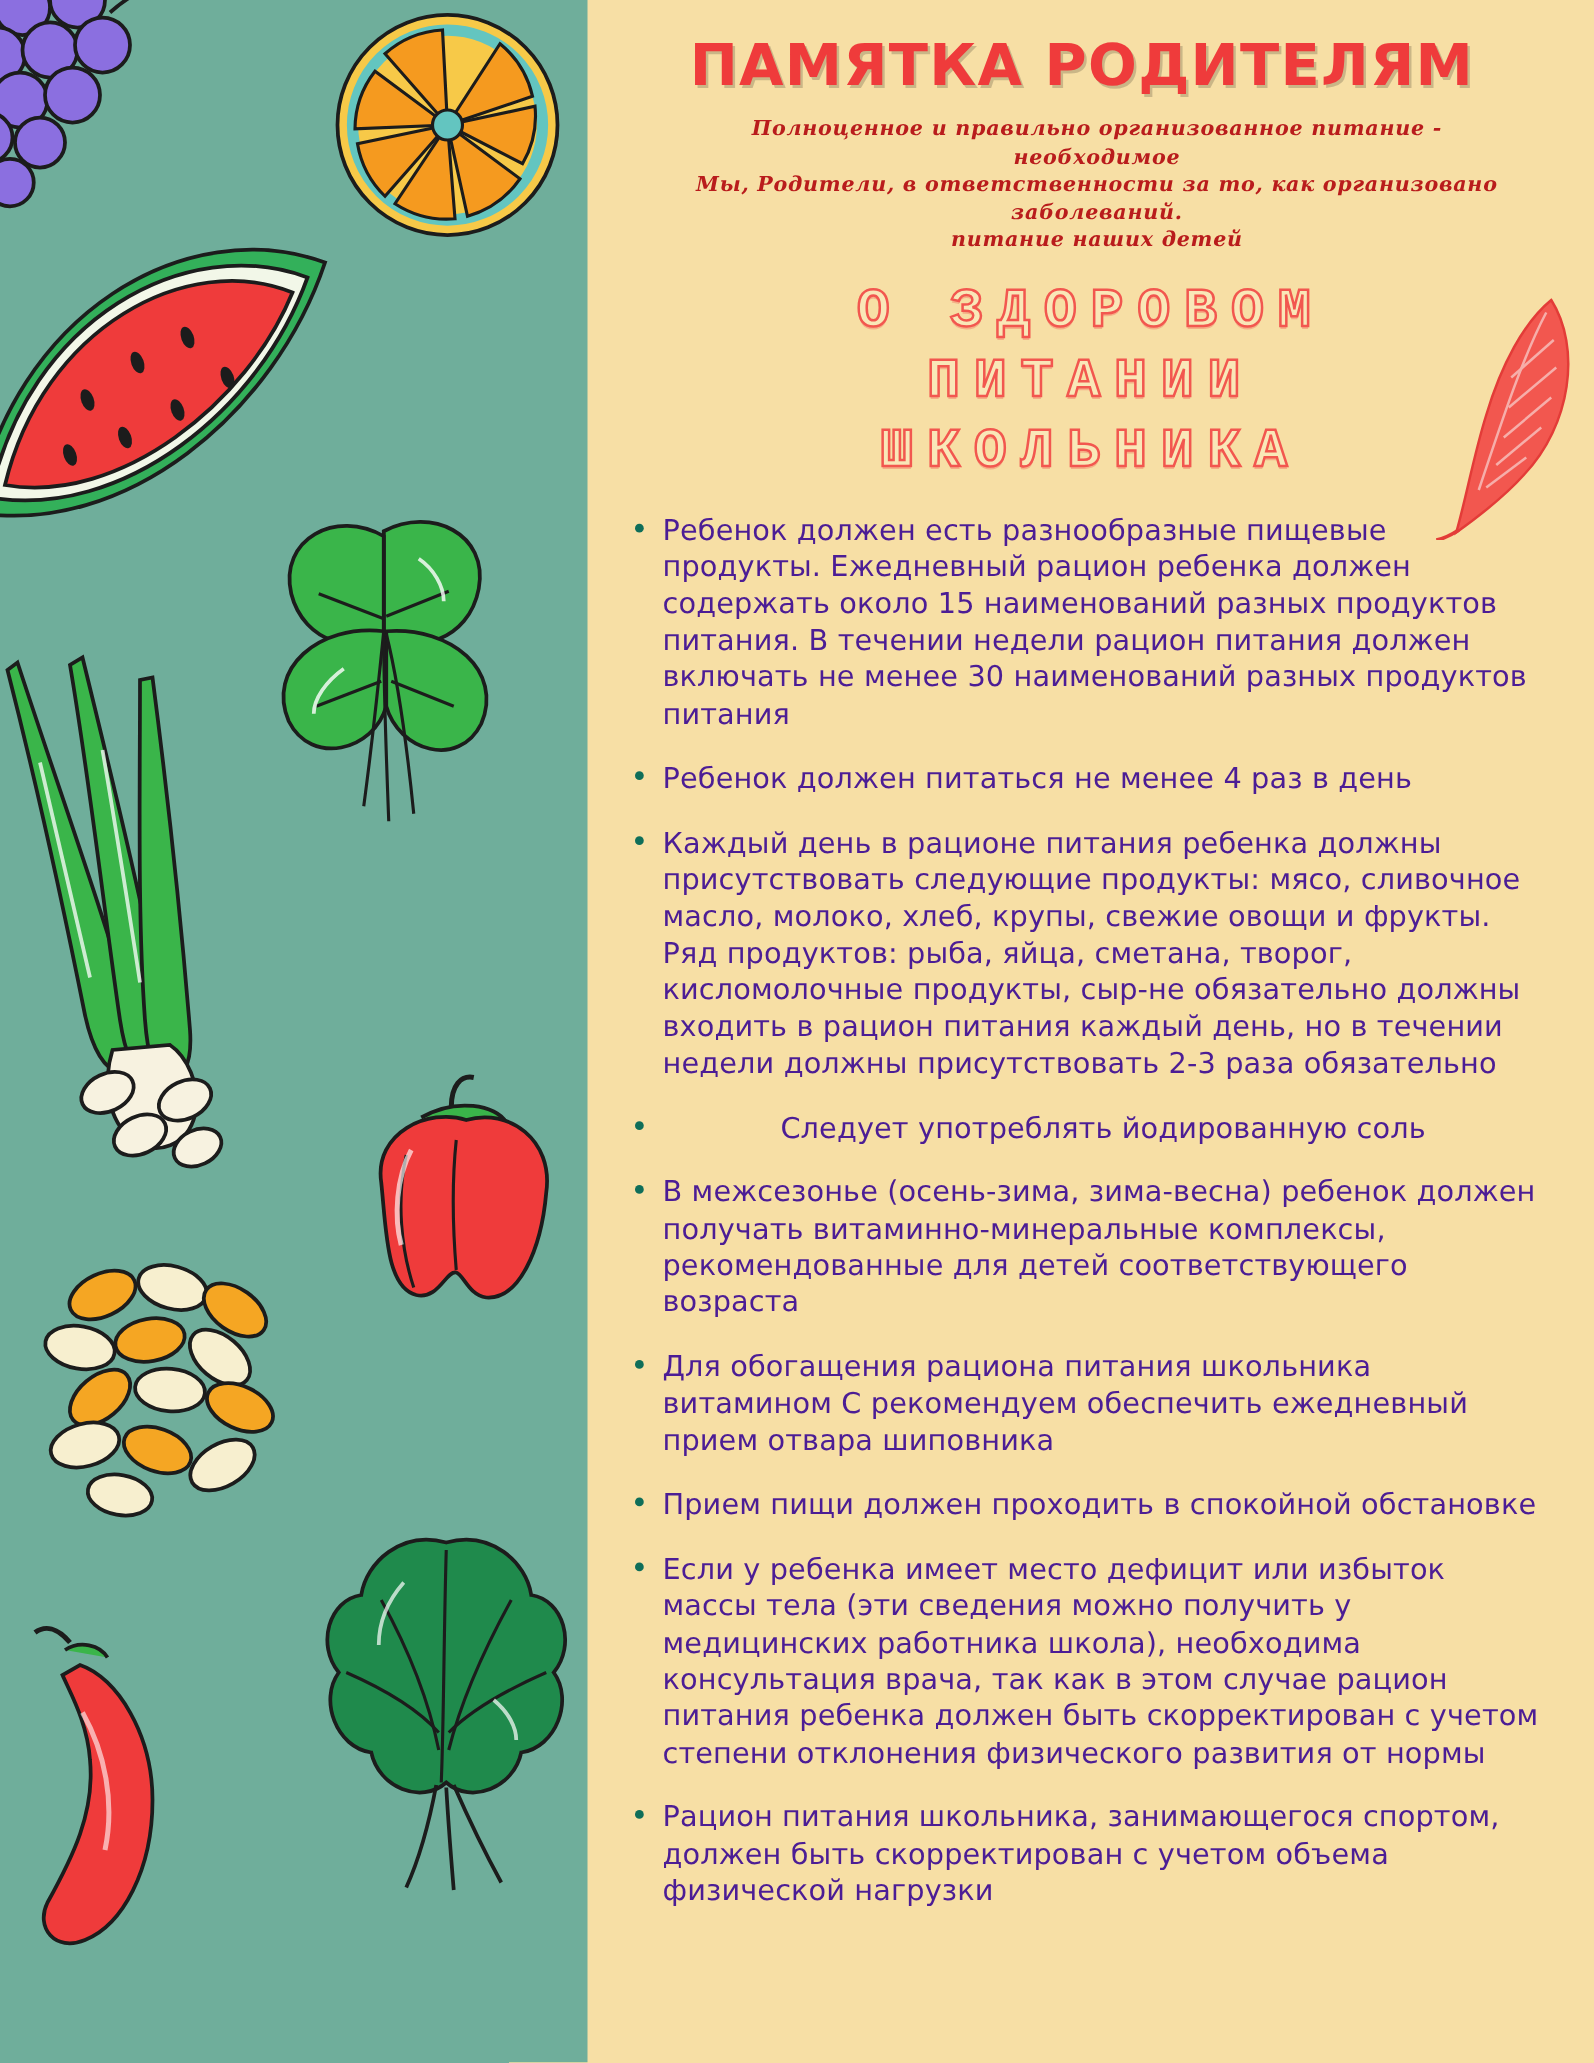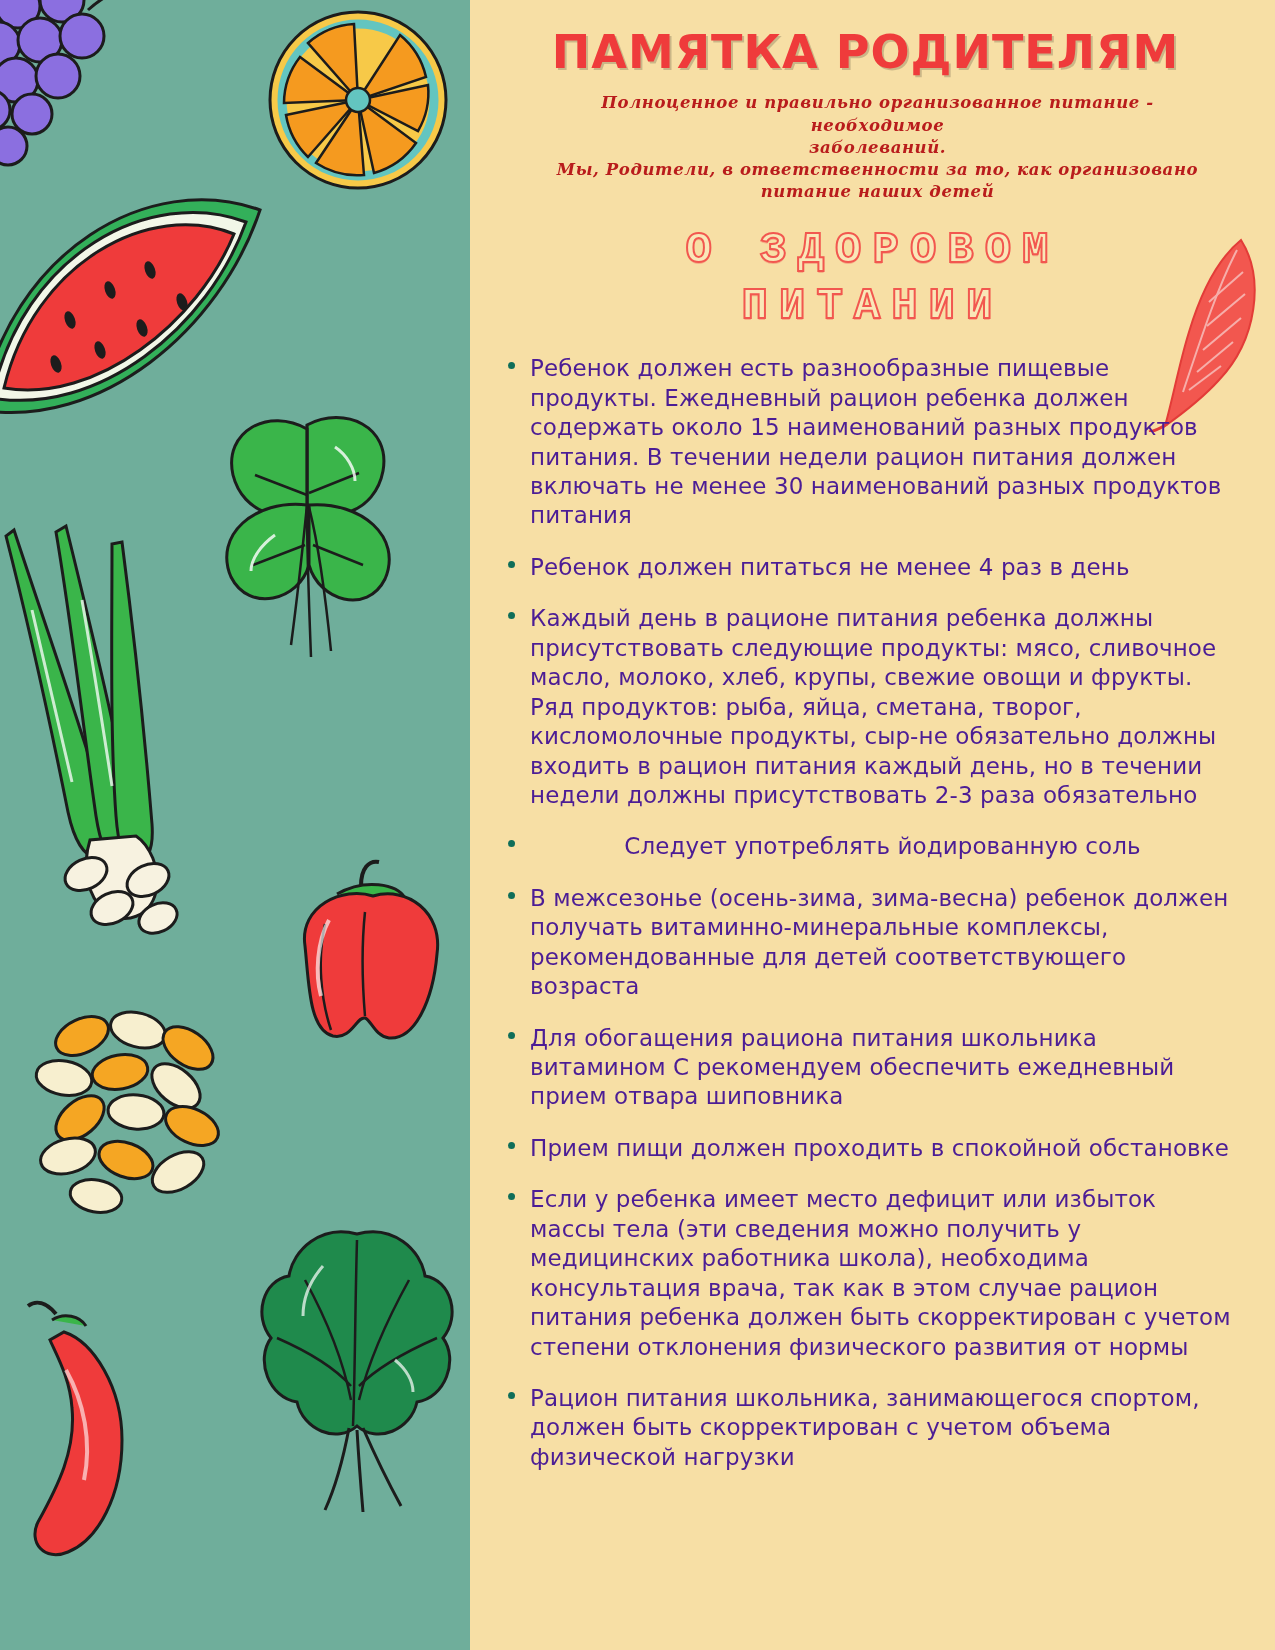--- a/index.html
+++ b/index.html
@@ -273,28 +273,29 @@
     </svg>
   </div>
 
   <div class="content">
 
     <h1 class="main-title">ПАМЯТКА РОДИТЕЛЯМ</h1>
 
     <div class="intro">
       <span>Полноценное и правильно организованное питание -</span>
       <span>необходимое</span>
+      <span>Мы, Родители, в ответственности за то, как организовано</span>
       <span>заболеваний.</span>
-      <span>Мы, Родители, в ответственности за то, как организовано</span>
       <span>питание наших детей</span>
     </div>
 
     <div class="headline">
       <span class="line">О  ЗДОРОВОМ</span>
       <span class="line">ПИТАНИИ</span>
+      <span class="line">ШКОЛЬНИКА</span>
     </div>
 
     <svg class="feather" viewBox="0 0 120 200">
       <path d="M96 8 C 120 46, 112 108, 74 148 C 56 168, 34 184, 20 194 C 28 166, 34 132, 44 100 C 56 60, 74 26, 96 8 Z" fill="#f2574f" stroke="#e33c38" stroke-width="2"></path>
       <g stroke="#f7b8b4" stroke-width="2" fill="none" opacity="0.9">
         <path d="M92 18 C 74 52, 58 100, 38 160"></path>
         <path d="M98 40 L64 70"></path>
           <path d="M100 62 L62 94"></path>
         <path d="M96 86 L58 118"></path>
           <path d="M88 110 L52 140"></path>

